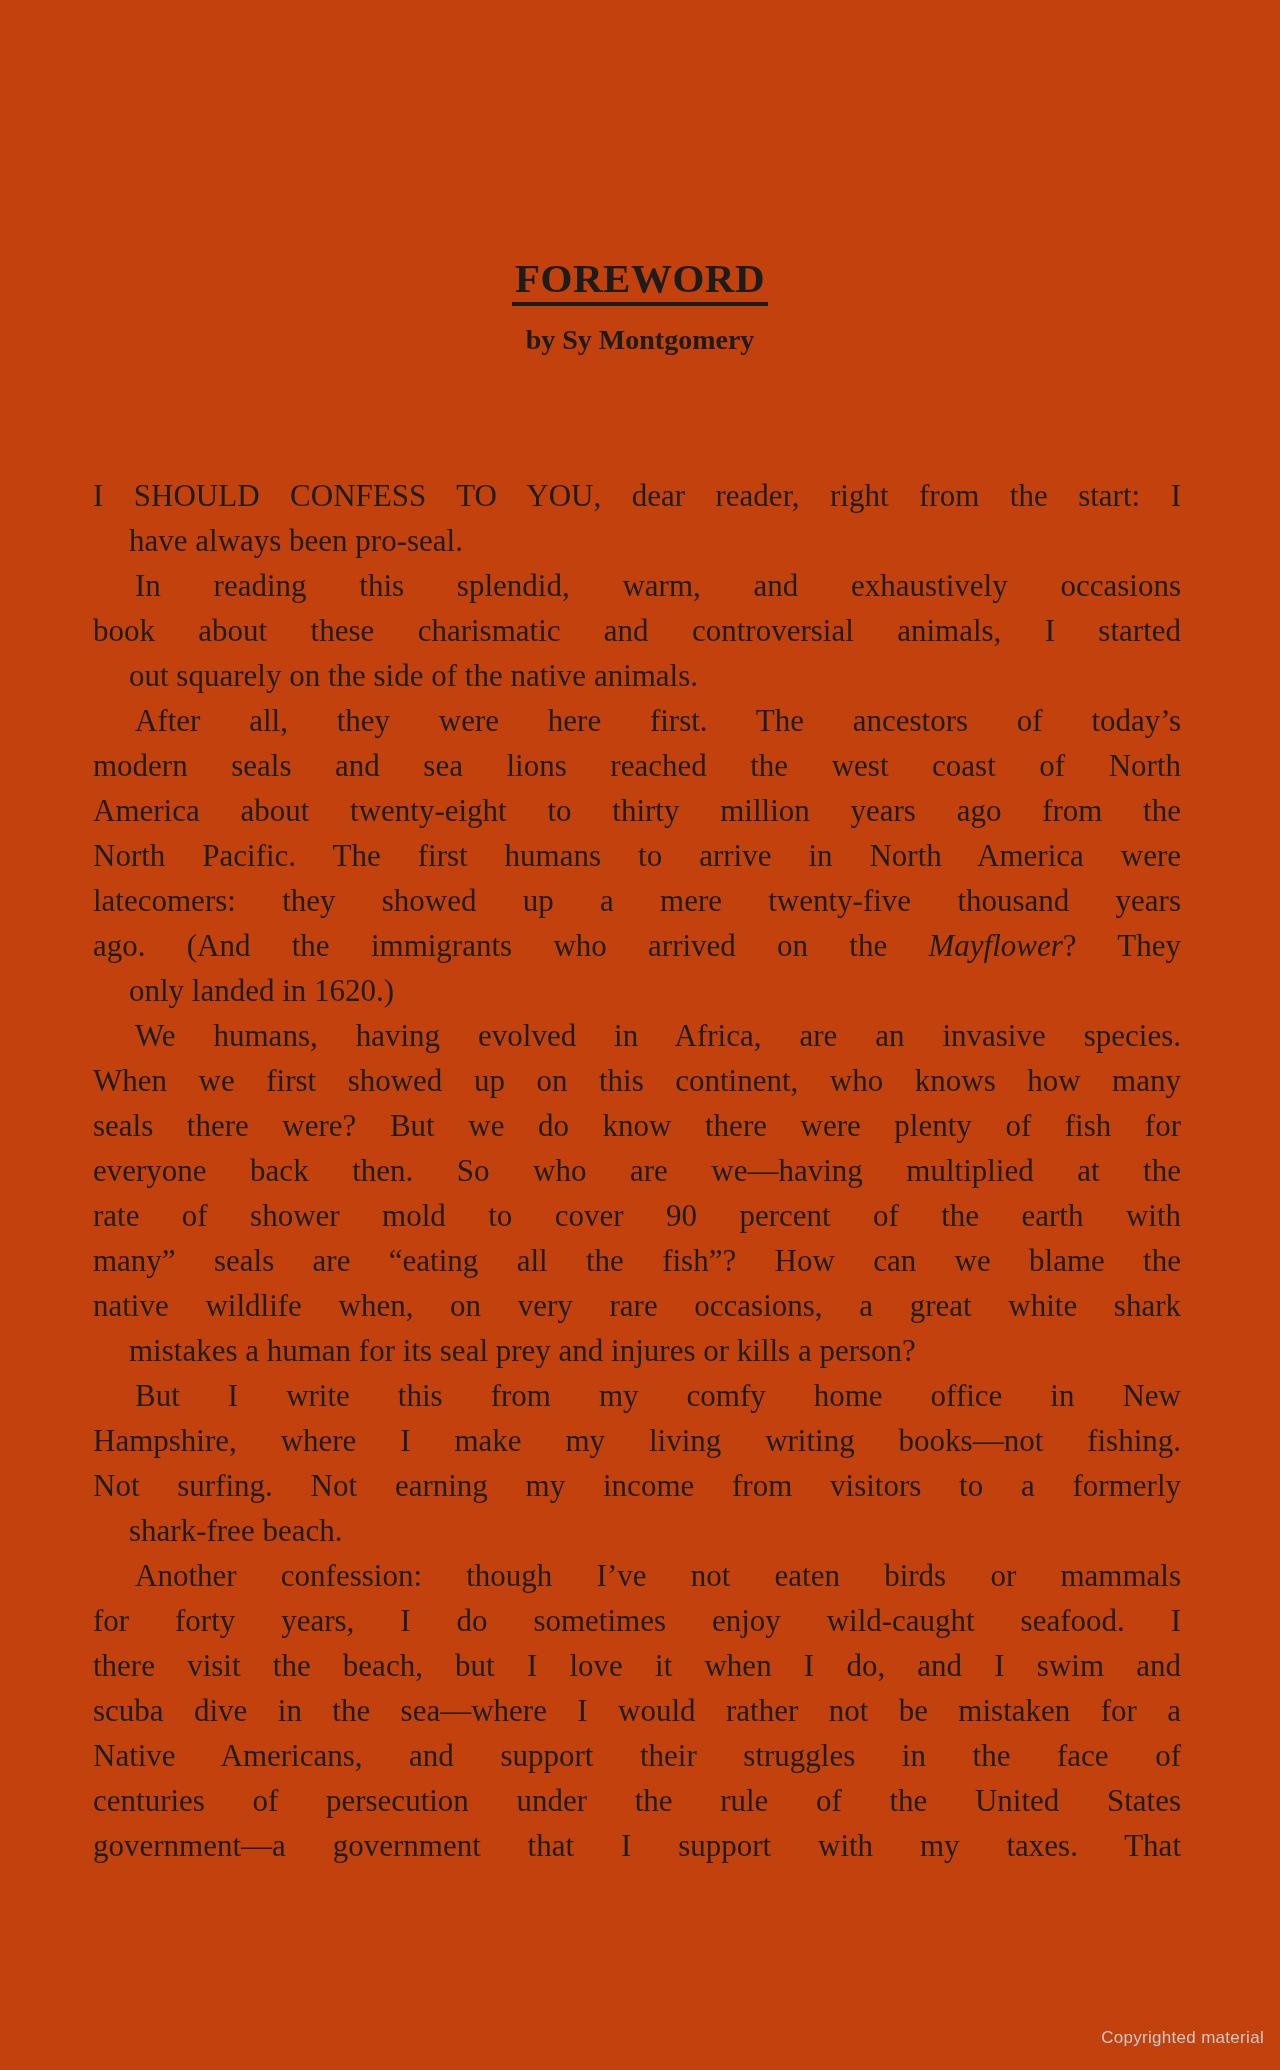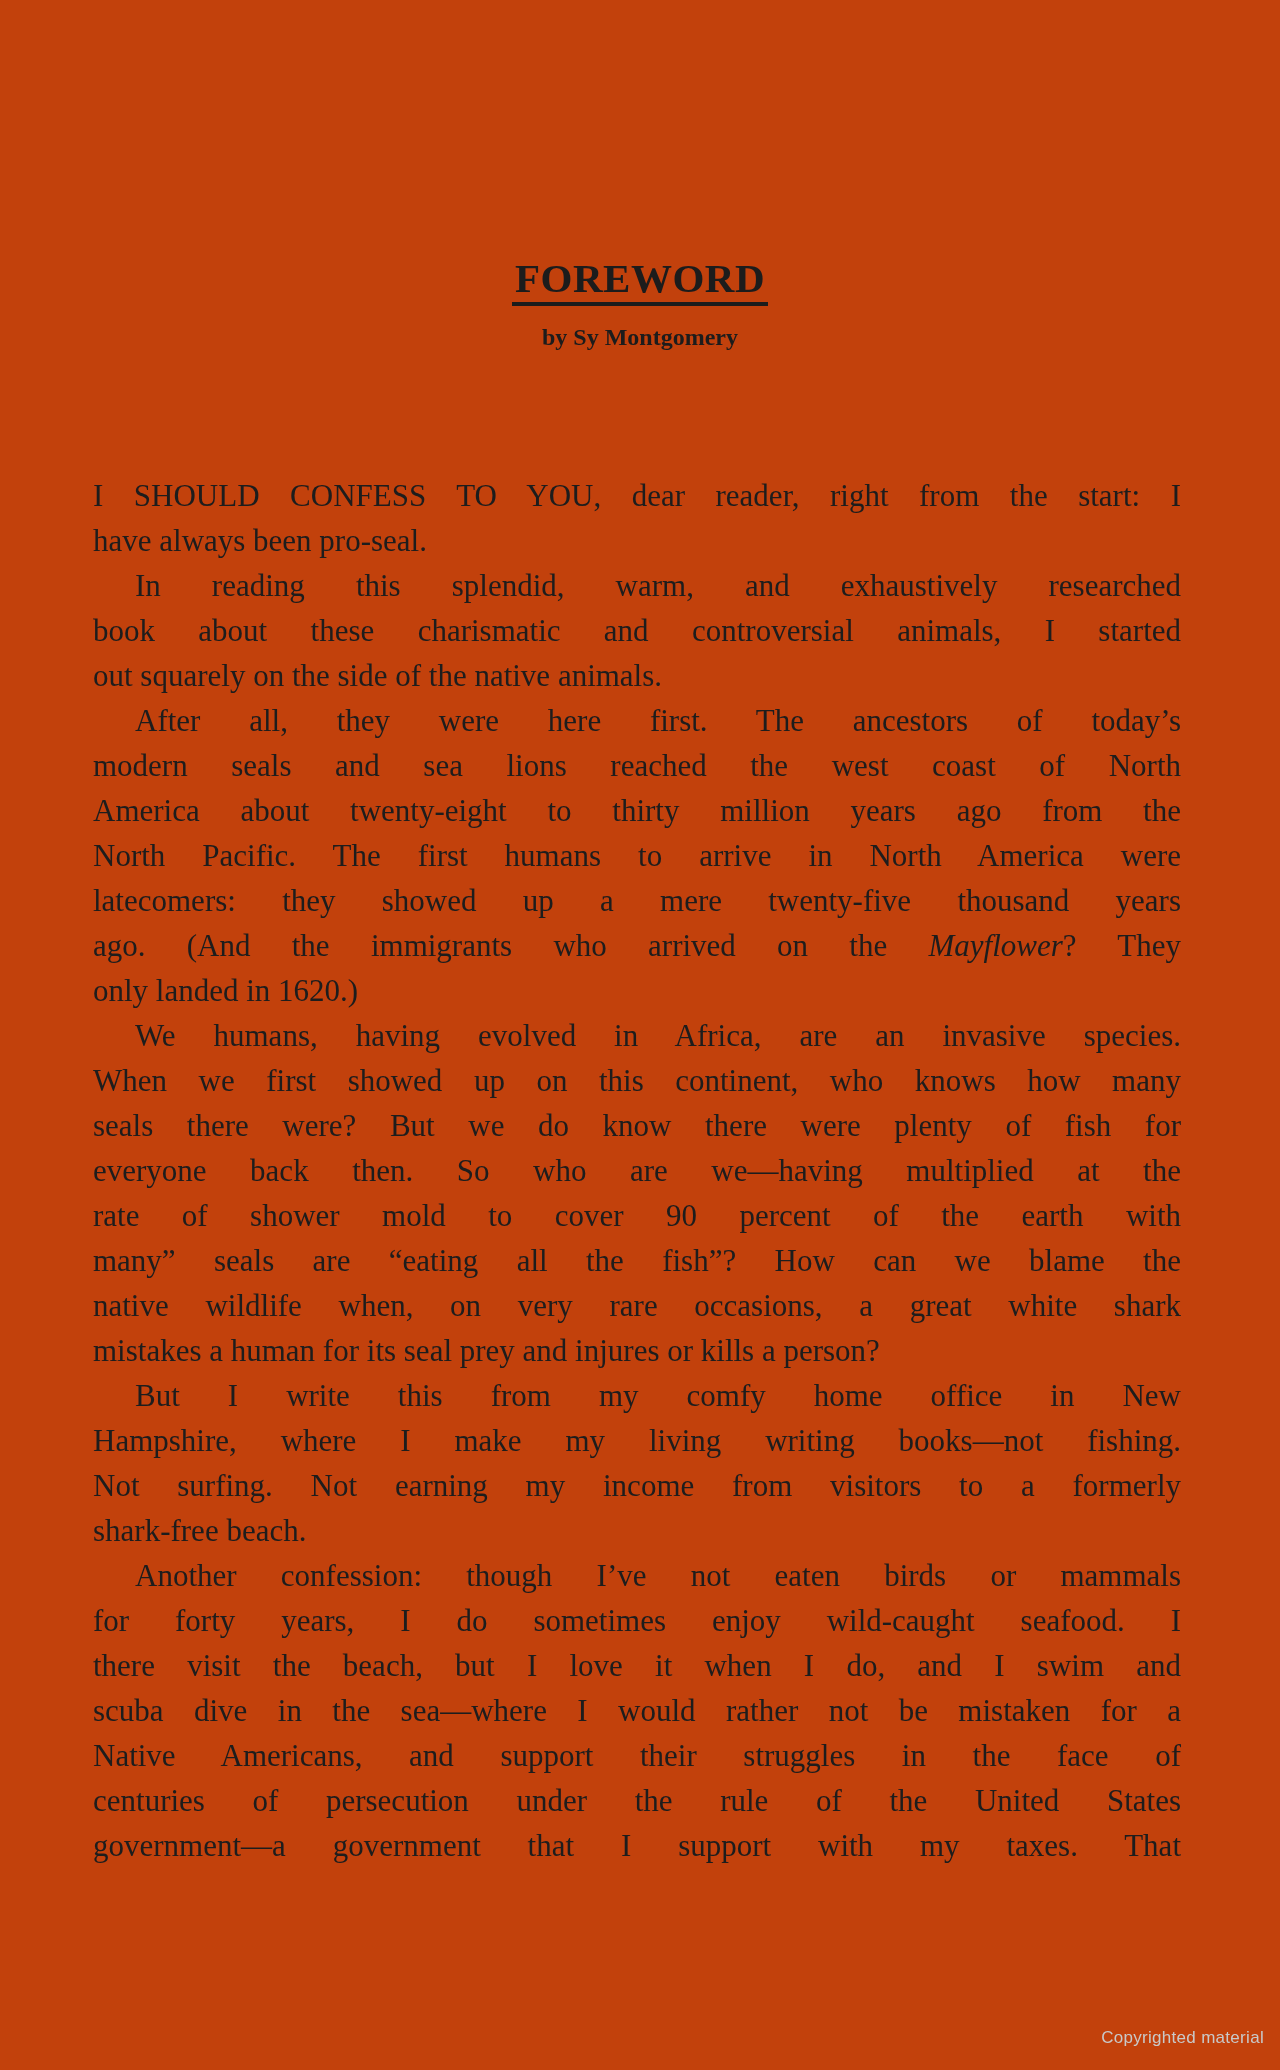--- a/index.html
+++ b/index.html
@@ -32,41 +32,42 @@
     border-bottom: 4px solid #1c1c1c;
     padding: 0 3px 1px 3px;
     line-height: 1.1;
   }
   .byline {
     position: absolute;
     top: 324px;
     left: 0;
     width: 100%;
     text-align: center;
-    font-size: 24px;
+    font-size: 28px;
     font-weight: bold;
     color: #1c1c1c;
   }
   .body-text {
     position: absolute;
     top: 473px;
     left: 93px;
     width: 1088px;
     font-size: 31px;
     color: #1d1d1d;
   }
   .line {
     height: 45px;
     line-height: 45px;
     text-align: justify;
     text-align-last: justify;
     overflow: hidden;
   }
   .line.last {
     text-align-last: left;
+    margin-left: 36px;
   }
   .line.indent {
     text-indent: 42px;
   }
   .watermark {
     position: absolute;
     right: 16px;
     bottom: 22px;
     font-family: "Liberation Sans", sans-serif;
     font-size: 17px;
@@ -81,21 +82,21 @@
 
   <div class="title-wrap">
     <span class="page-title">FOREWORD</span>
   </div>
 
   <div class="byline">by Sy Montgomery</div>
 
   <div class="body-text">
       <div class="line">I SHOULD CONFESS TO YOU, dear reader, right from the start: I</div>
       <div class="line last">have always been pro-seal.</div>
-      <div class="line indent">In reading this splendid, warm, and exhaustively researched</div>
+      <div class="line indent">In reading this splendid, warm, and exhaustively occasions</div>
       <div class="line">book about these charismatic and controversial animals, I started</div>
       <div class="line last">out squarely on the side of the native animals.</div>
       <div class="line indent">After all, they were here first. The ancestors of today’s</div>
       <div class="line">modern seals and sea lions reached the west coast of North</div>
       <div class="line">America about twenty-eight to thirty million years ago from the</div>
       <div class="line">North Pacific. The first humans to arrive in North America were</div>
       <div class="line">latecomers: they showed up a mere twenty-five thousand years</div>
       <div class="line">ago. (And the immigrants who arrived on the <i>Mayflower</i>? They</div>
       <div class="line last">only landed in 1620.)</div>
       <div class="line indent">We humans, having evolved in Africa, are an invasive species.</div>

